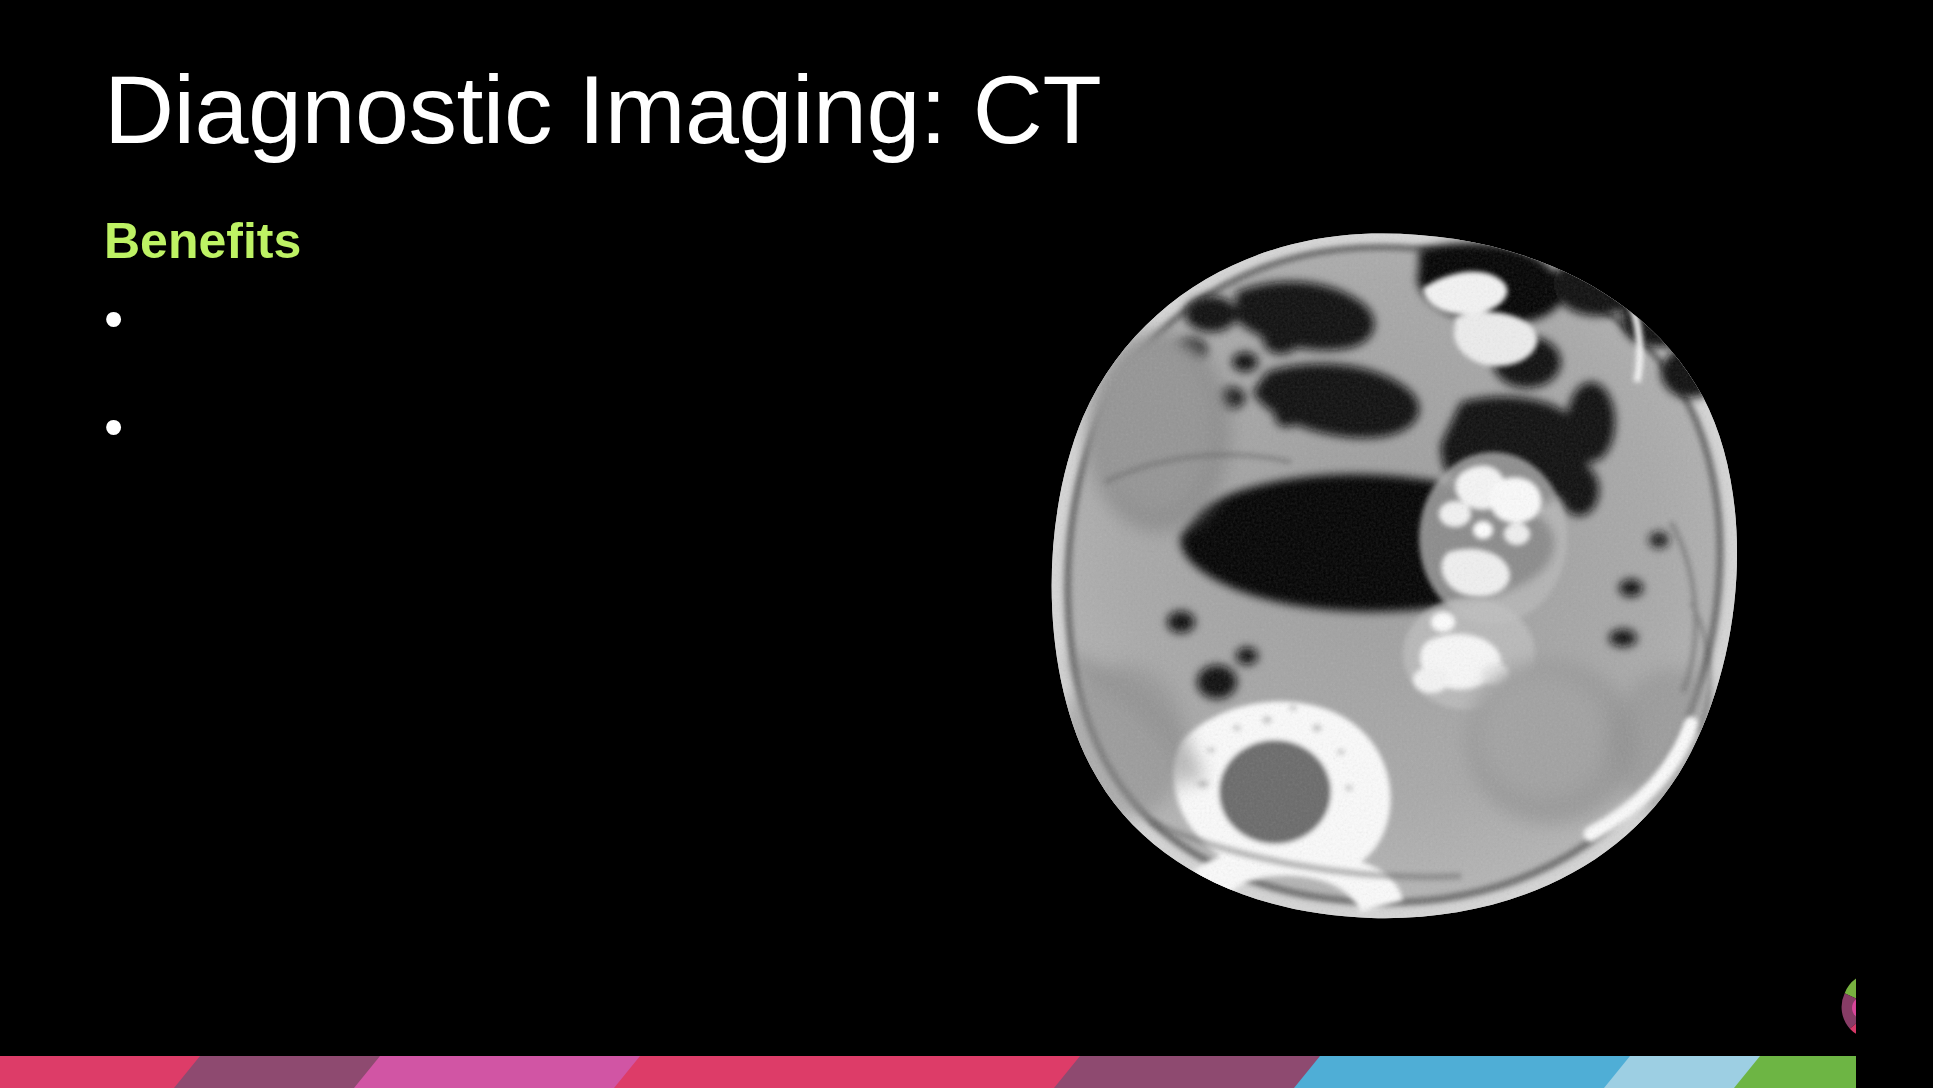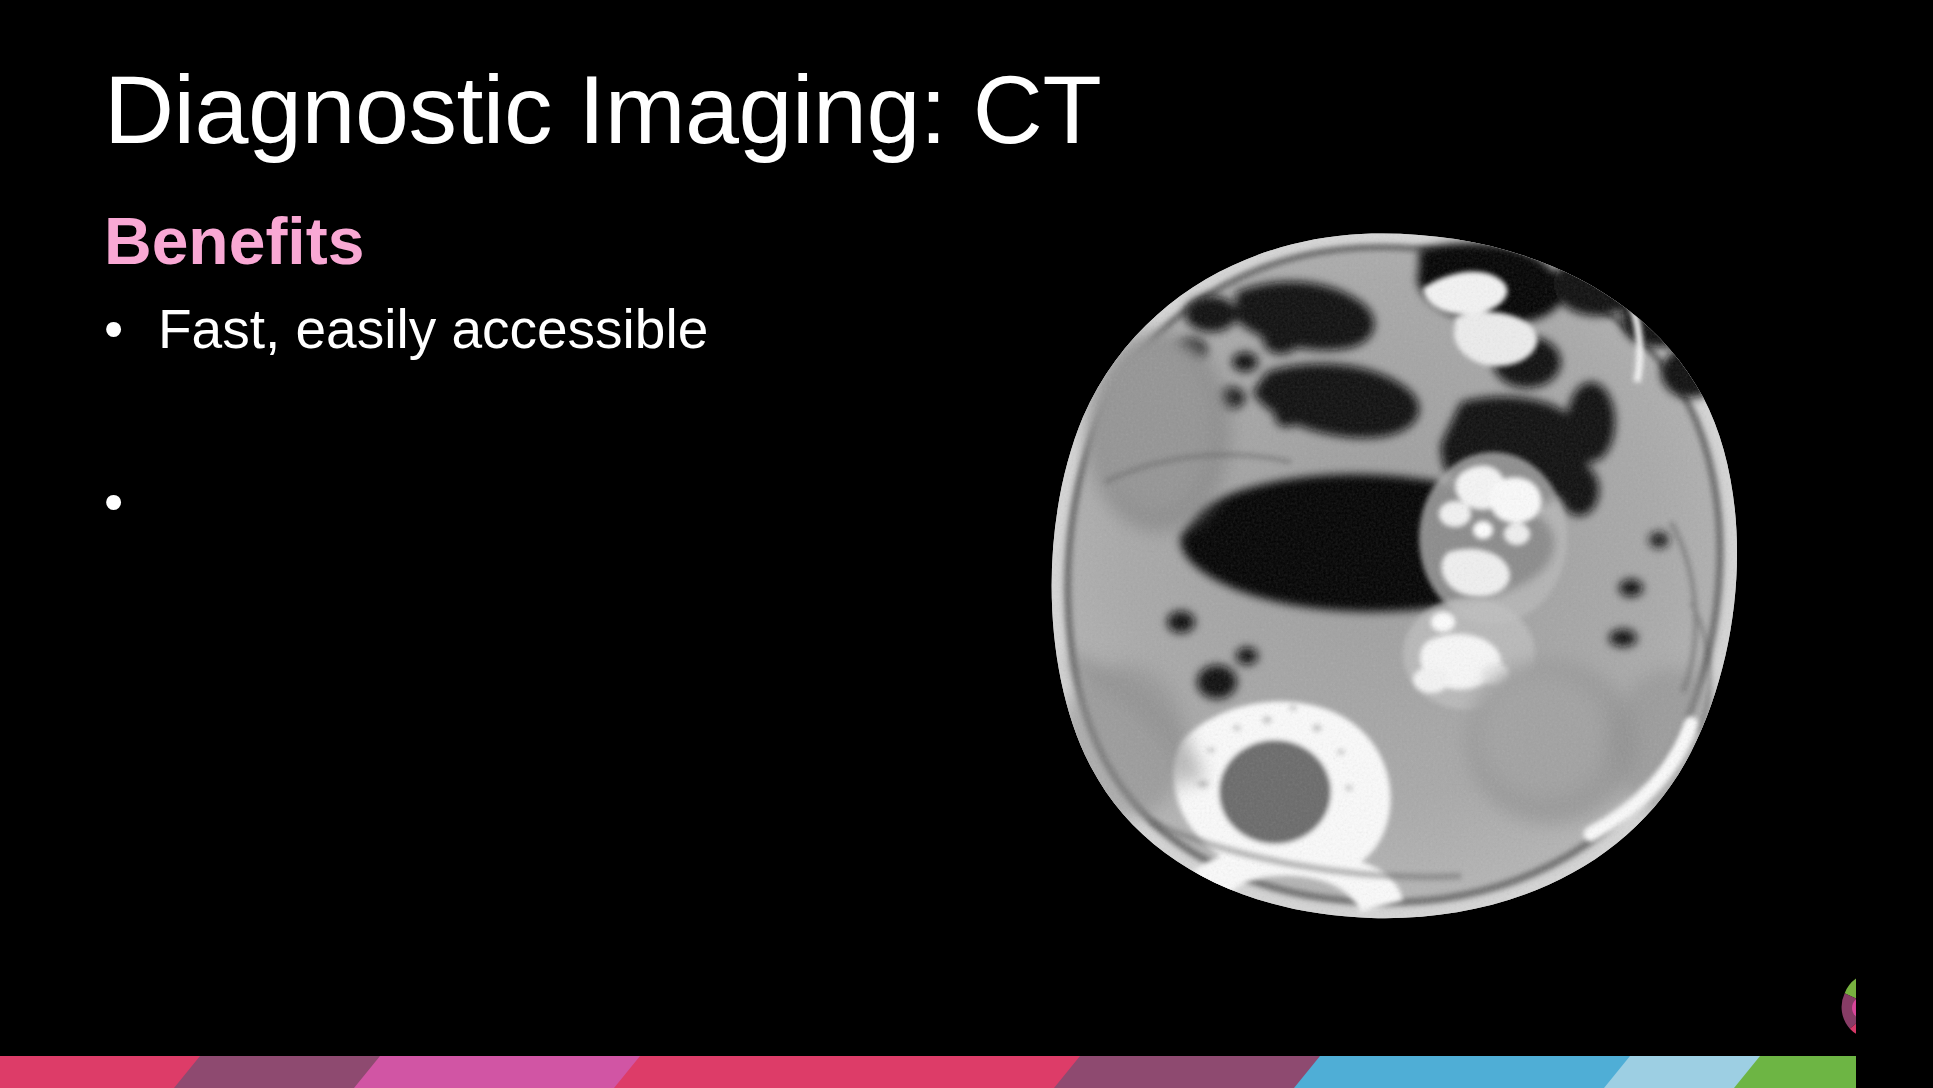--- a/index.html
+++ b/index.html
@@ -39,26 +39,26 @@
 
   
   #body-column {
     position: absolute;
     left: 104px;
     top: 205px;
     width: 800px;
   }
 
   #benefits-heading {
-    color: #f9a8d4;
+    color: #bef264;
     font-family: "Liberation Sans", sans-serif;
     font-weight: bold;
-    font-size: 66px;
+    font-size: 50px;
     line-height: 1.12;
-    margin: 0 0 18px 0;
+    margin: 8px 0 18px 0;
   }
 
   .bullet-list {
     list-style: none;
     margin: 0;
     padding: 0;
   }
 
   .bullet-item {
     position: relative;
@@ -131,21 +131,20 @@
   <div id="slide-title">Diagnostic Imaging: CT</div>
 
   <div id="body-column">
 
     <div id="benefits-heading">Benefits</div>
 
     <ul class="bullet-list">
 
       <li class="bullet-item">
         <span class="bullet-mark">•</span>
-        <span>Fast, easily accessible</span>
       </li>
 
       <li class="bullet-gap"></li>
 
       <li class="bullet-item">
         <span class="bullet-mark">•</span>
       </li>
 
     </ul>
   </div>

